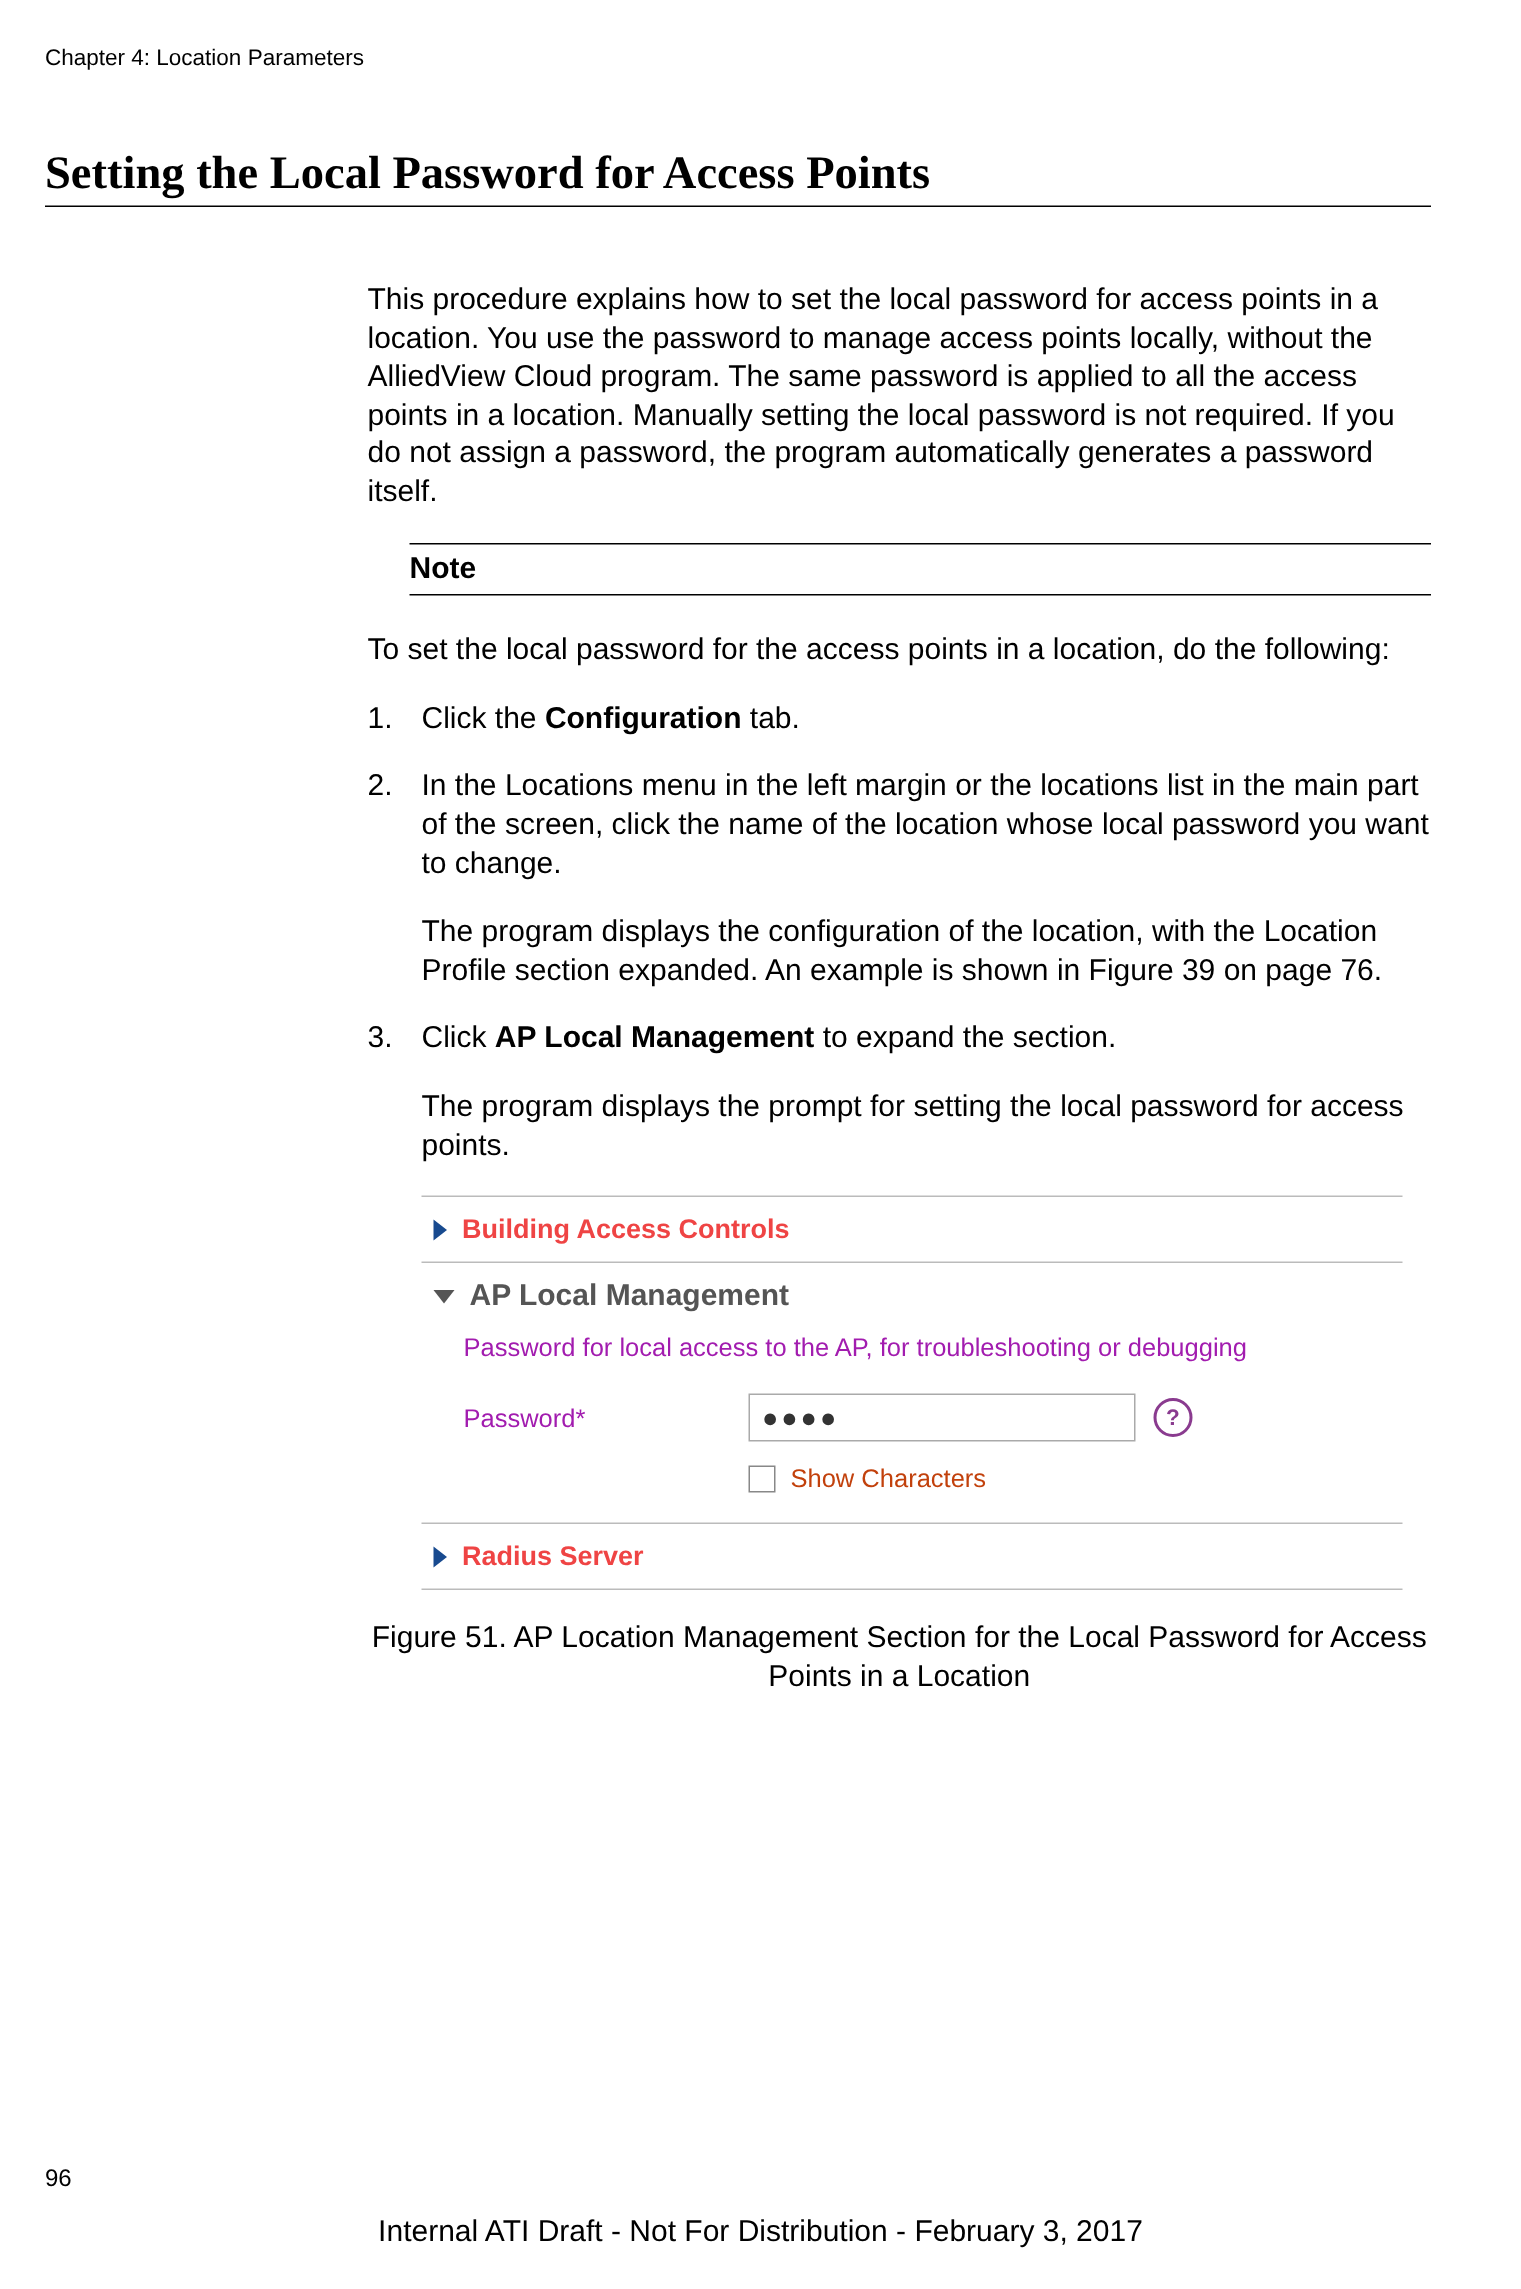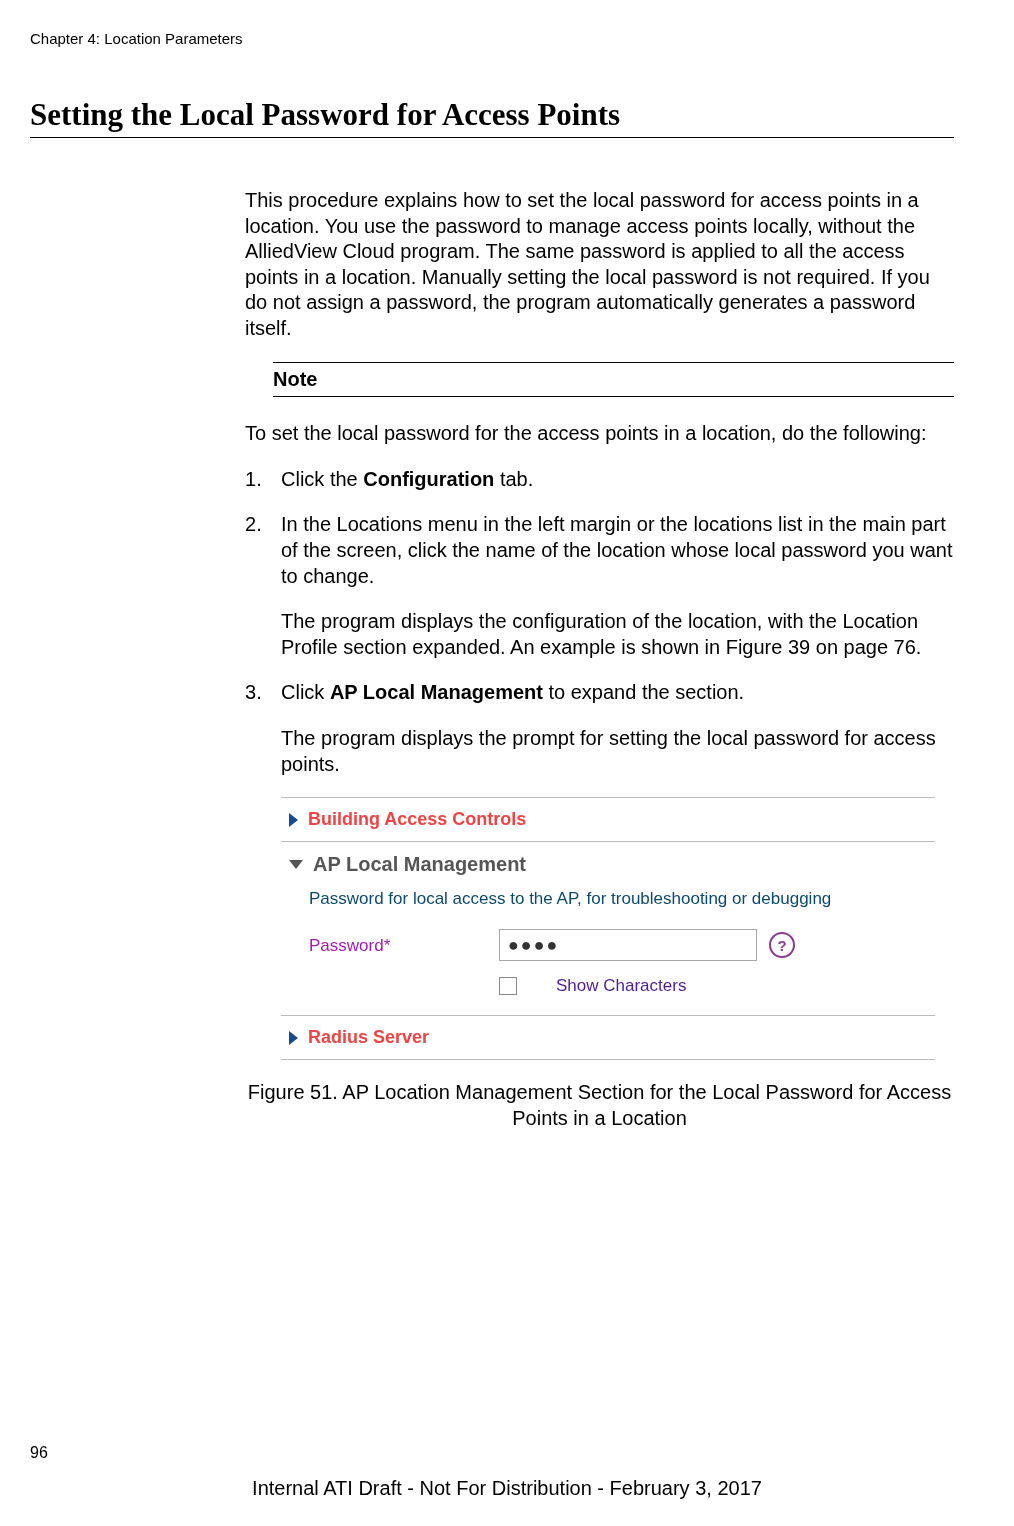--- a/index.html
+++ b/index.html
@@ -104,21 +104,21 @@
     border-left:9px solid #184a8f;
   }
   .tri-down {
     border-left:7px solid transparent;
     border-right:7px solid transparent;
     border-top:9px solid #555;
   }
   .fig-desc {
     padding: 0 8px 14px 28px;
     font-size:17px;
-    color:#0c4a6e;
+    color:#a21caf;
   }
   .fig-pwrow {
     display:flex;
     align-items:center;
     padding: 6px 8px 14px 28px;
   }
   .fig-pwlabel { width:190px; font-size:17px; color:#a21caf; }
   .fig-input {
     width:240px;
     height:30px;
@@ -140,22 +140,21 @@
     font-size:15px;
     display:flex;
     align-items:center;
     justify-content:center;
   }
   .fig-checkrow {
     display:flex;
     align-items:center;
     padding: 0 8px 18px 218px;
     font-size:17px;
-    color:#4c1d95;
-    gap:29px;
+    color:#c2410c;
   }
   .fig-checkbox {
     width:16px; height:16px;
     border:1px solid #888;
     margin-right:10px;
     display:inline-block;
   }
   .figure-caption {
     text-align:center;
     font-size:20px;

